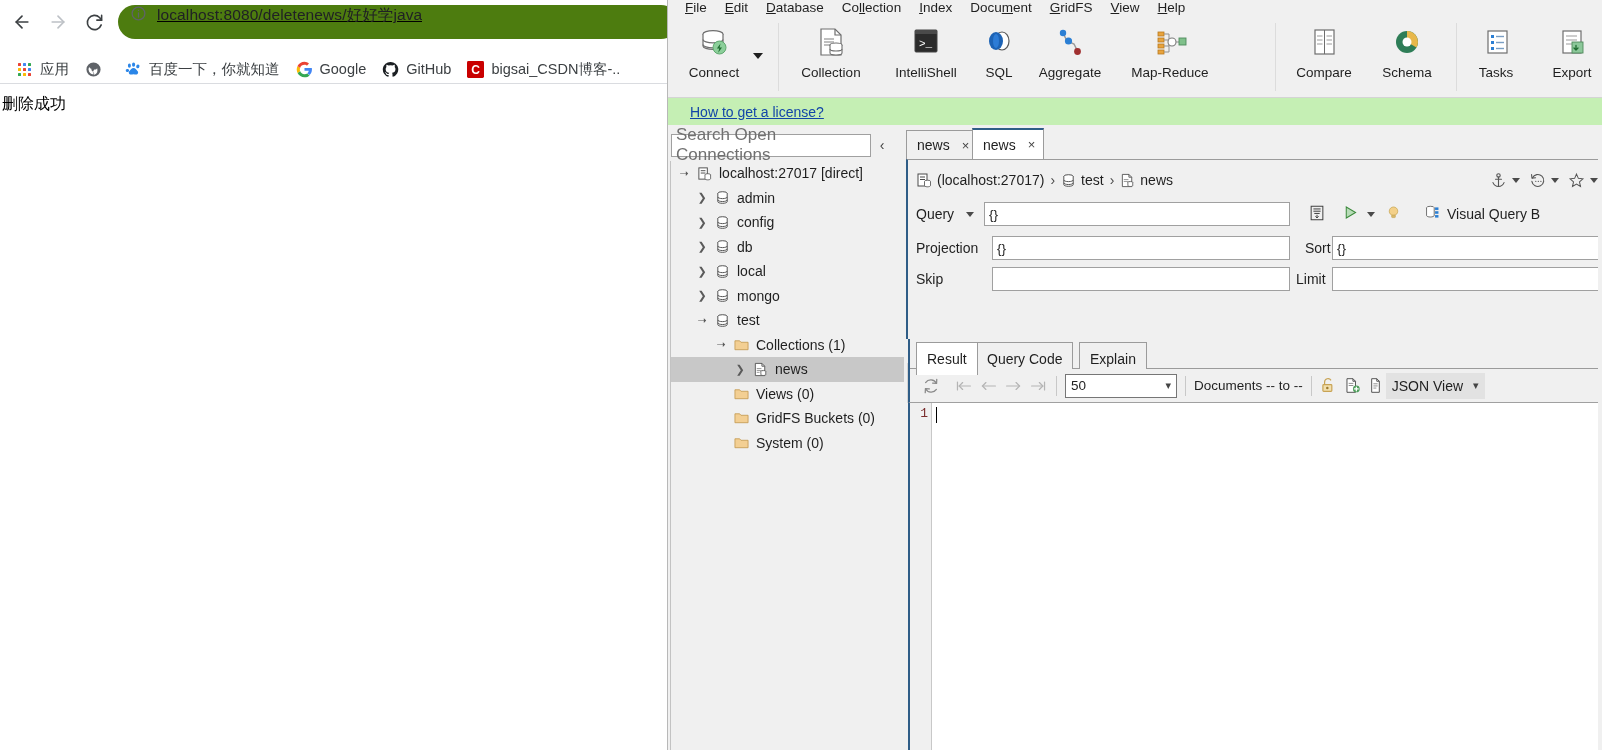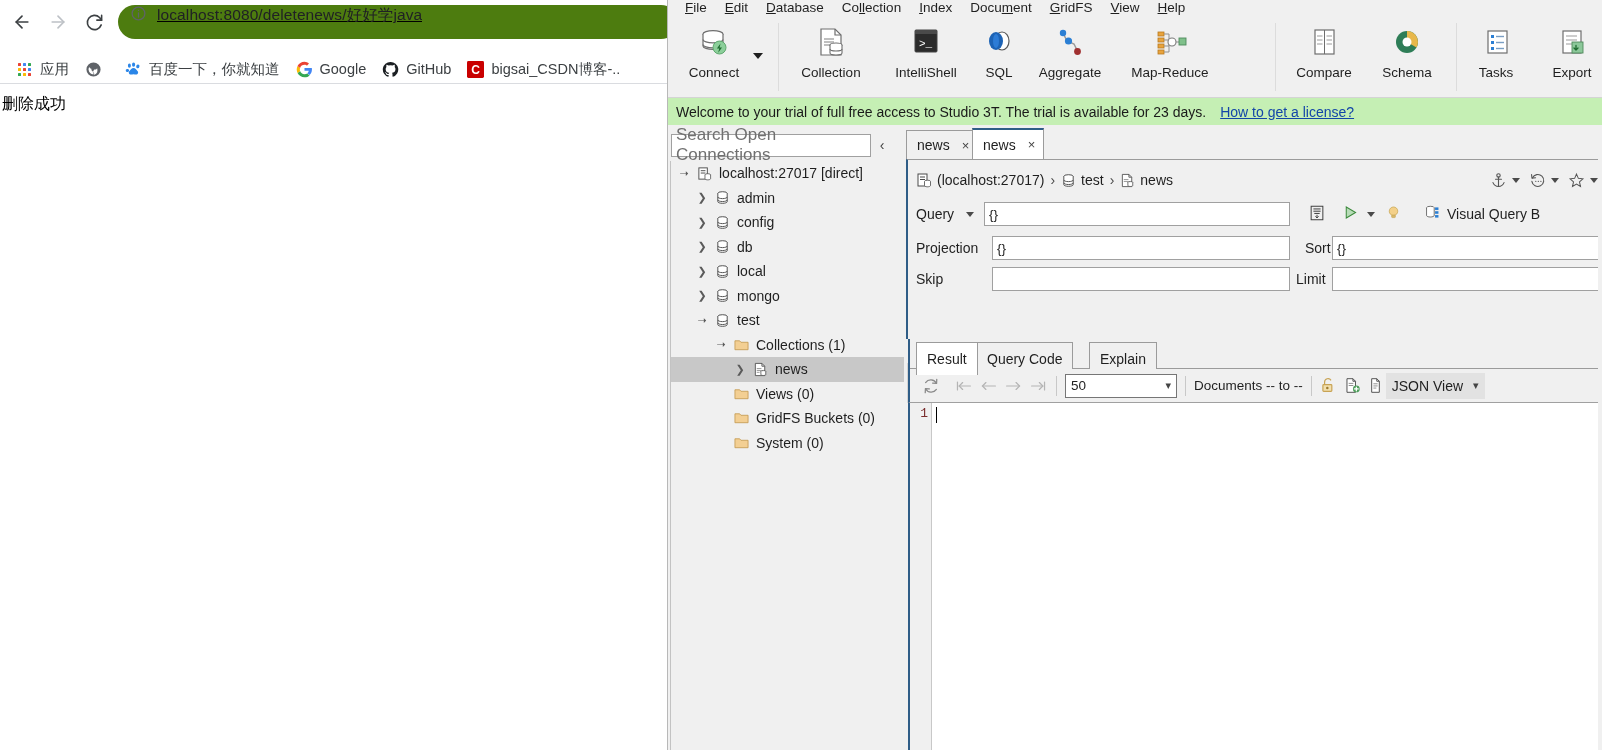--- a/index.html
+++ b/index.html
@@ -607,21 +607,20 @@
               </g>
             <rect x="17" y="19" width="11" height="11" fill="#8cc89a" stroke="#4f8a5c" stroke-width=".9"></rect>
             <path d="M21 22.5v4.5M21 27l-2-2M21 27l2-2" stroke="#1d6b2f" stroke-width="1.3" fill="none" stroke-linecap="round"></path>
           </svg>
         </div>
         <div class="tb-lab">Export</div>
       </div>
     </div>
 
     <div id="banner">
-      <span>Welcome to your trial of full free access to Studio 3T. The trial is available for 23 days.</span>
       <a id="banner-link" href="#">How to get a license?</a>
     </div>
 
     <div id="treepane">
       <div id="search-row">
         <div id="search-open-connections">Search Open Connections</div>
         <div id="collapse-chevron">‹</div>
       </div>
 
       <div id="tree">
@@ -917,21 +916,21 @@
       </div>
 
       <div id="resulttabs">
         <div id="rtab-underline"></div>
         <div class="rtab active" style="left:6px;z-index:2">
           <span>Result</span>
         </div>
         <div class="rtab" style="left:66px">
           <span>Query Code</span>
         </div>
-        <div class="rtab" style="left:179px">
+        <div class="rtab" style="left:169px">
           <span>Explain</span>
         </div>
       </div>
 
       <div id="resulttoolbar">
         <span style="width:12px"></span>
         <span class="rtb">
           <svg width="18" height="18" viewBox="0 0 20 20" fill="none" stroke="#8a8a8a" stroke-width="1.4">
               <path d="M16 7A7 7 0 0 0 4 6.2" stroke-linecap="round"></path>
               <polyline points="16.4 2.6 16.2 7.2 11.8 6.8" stroke-linecap="round" stroke-linejoin="round"></polyline>

